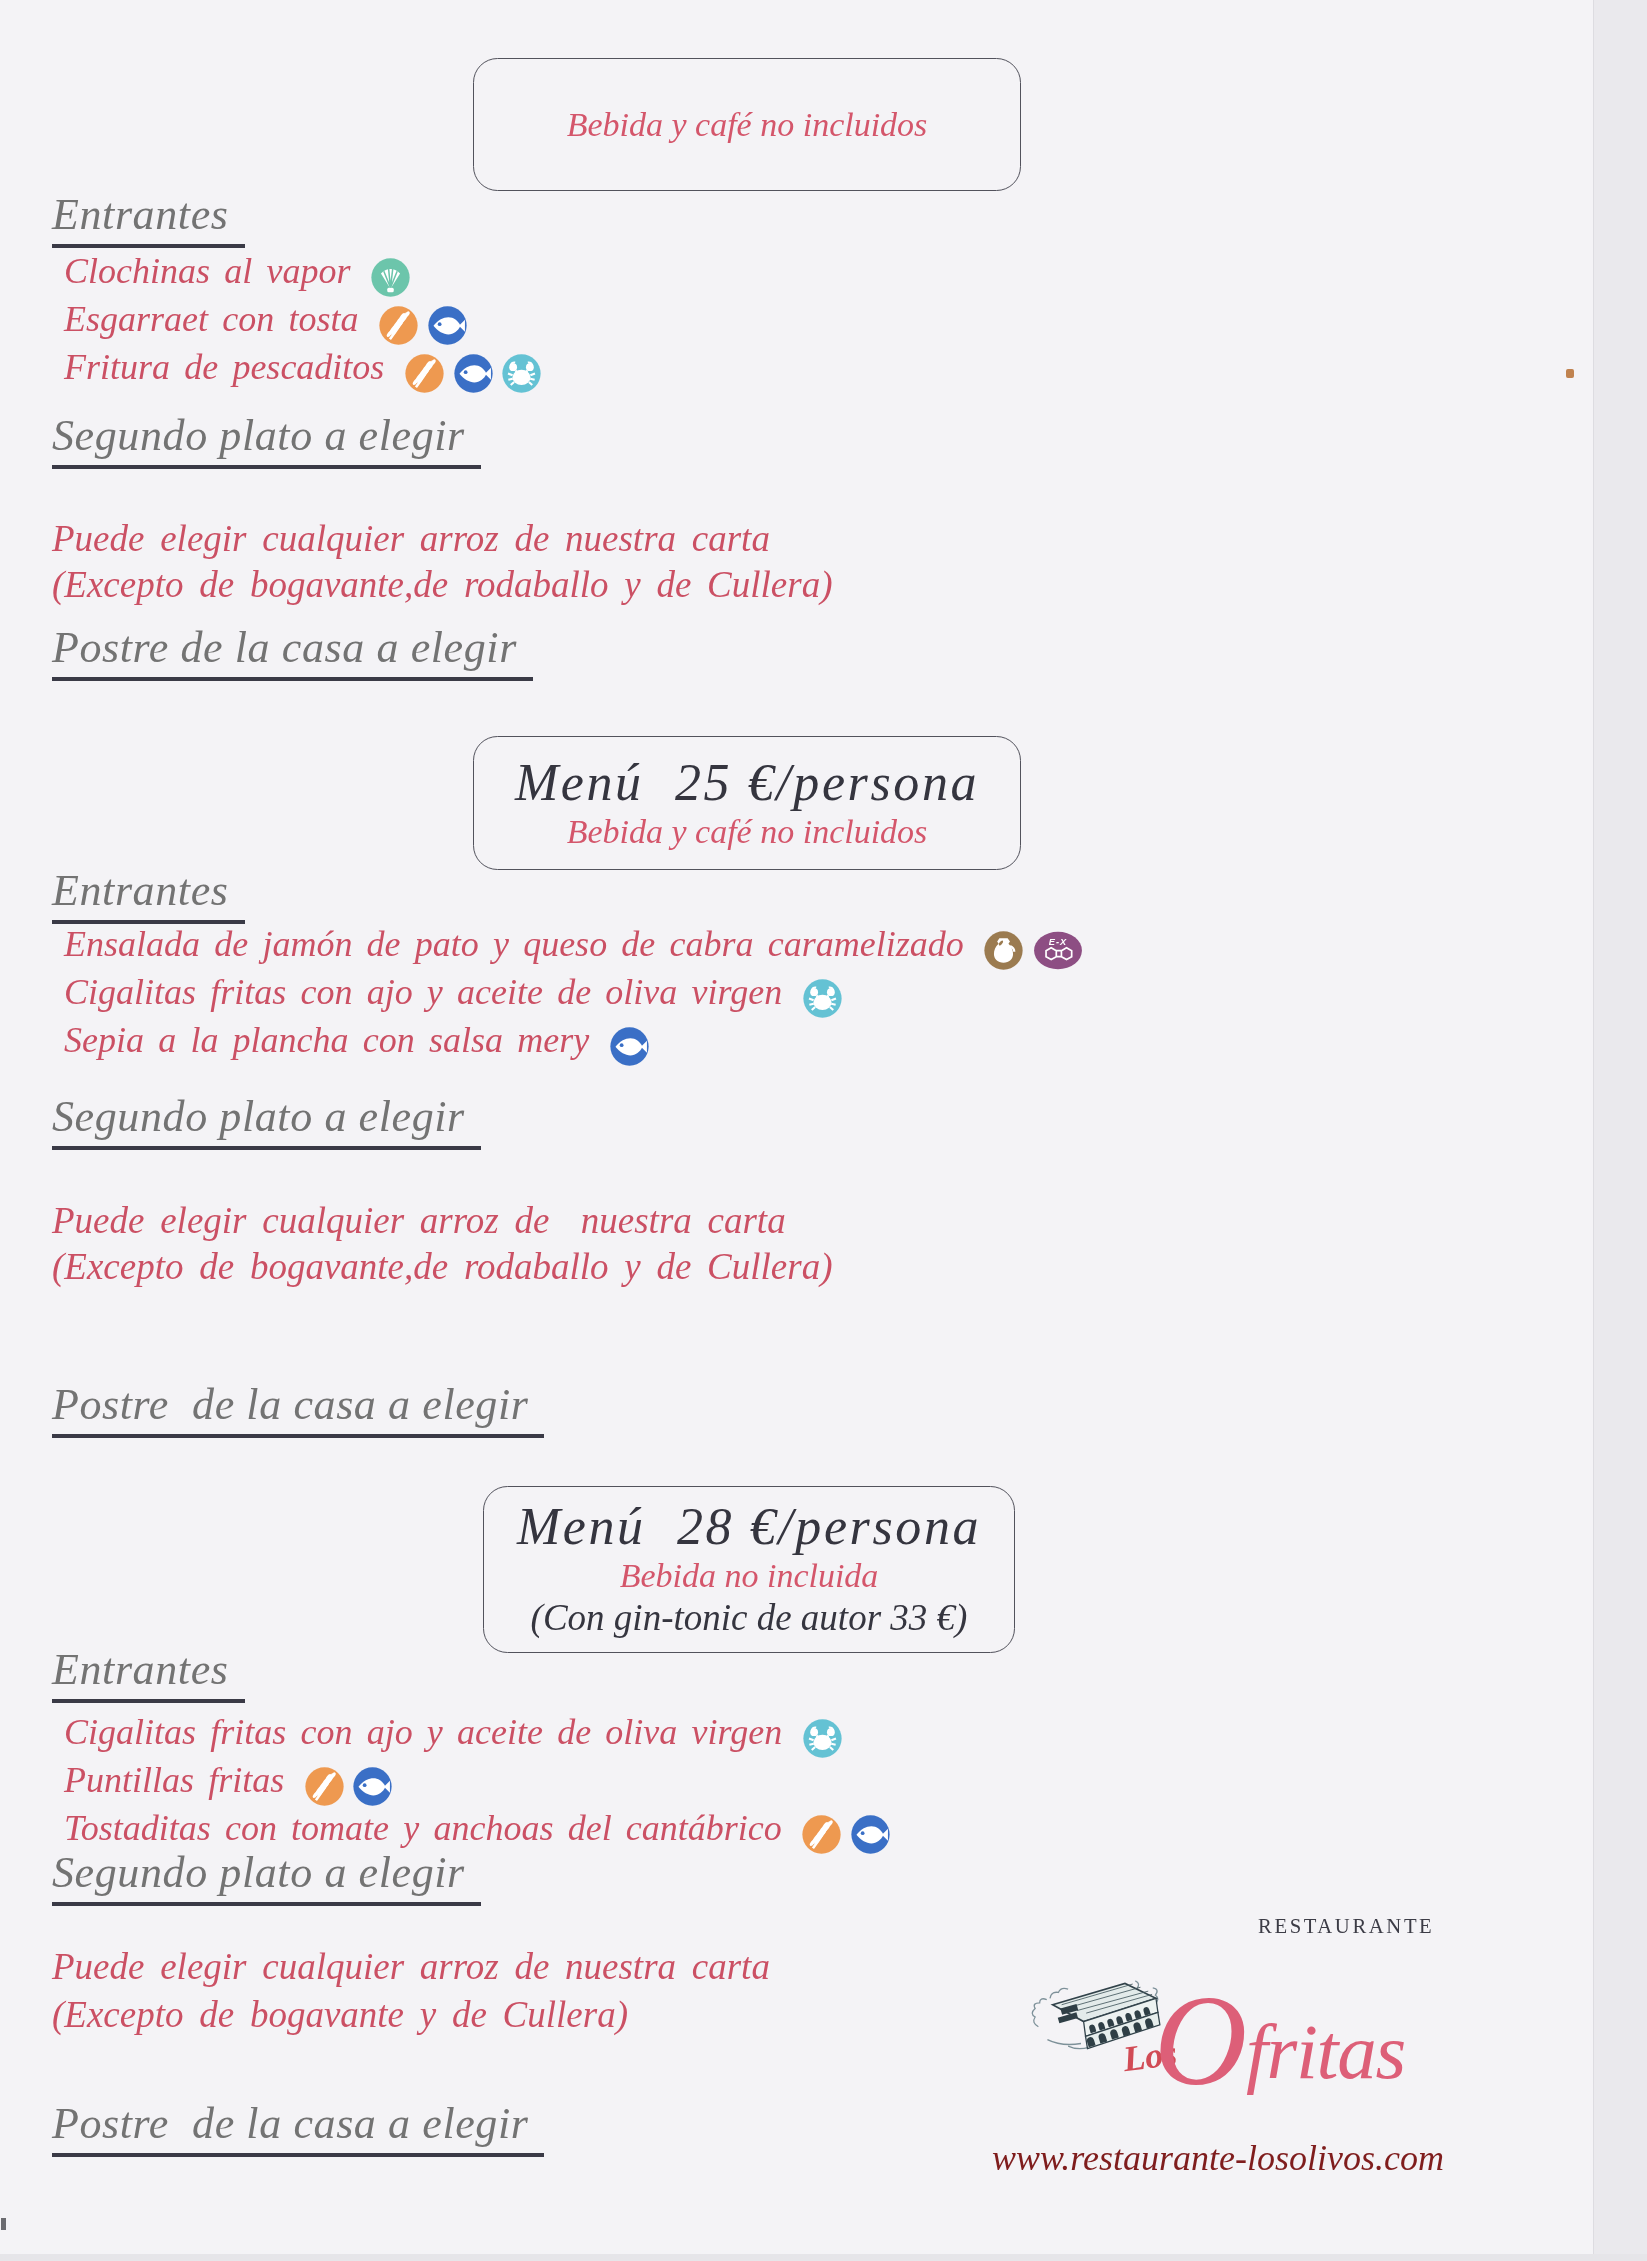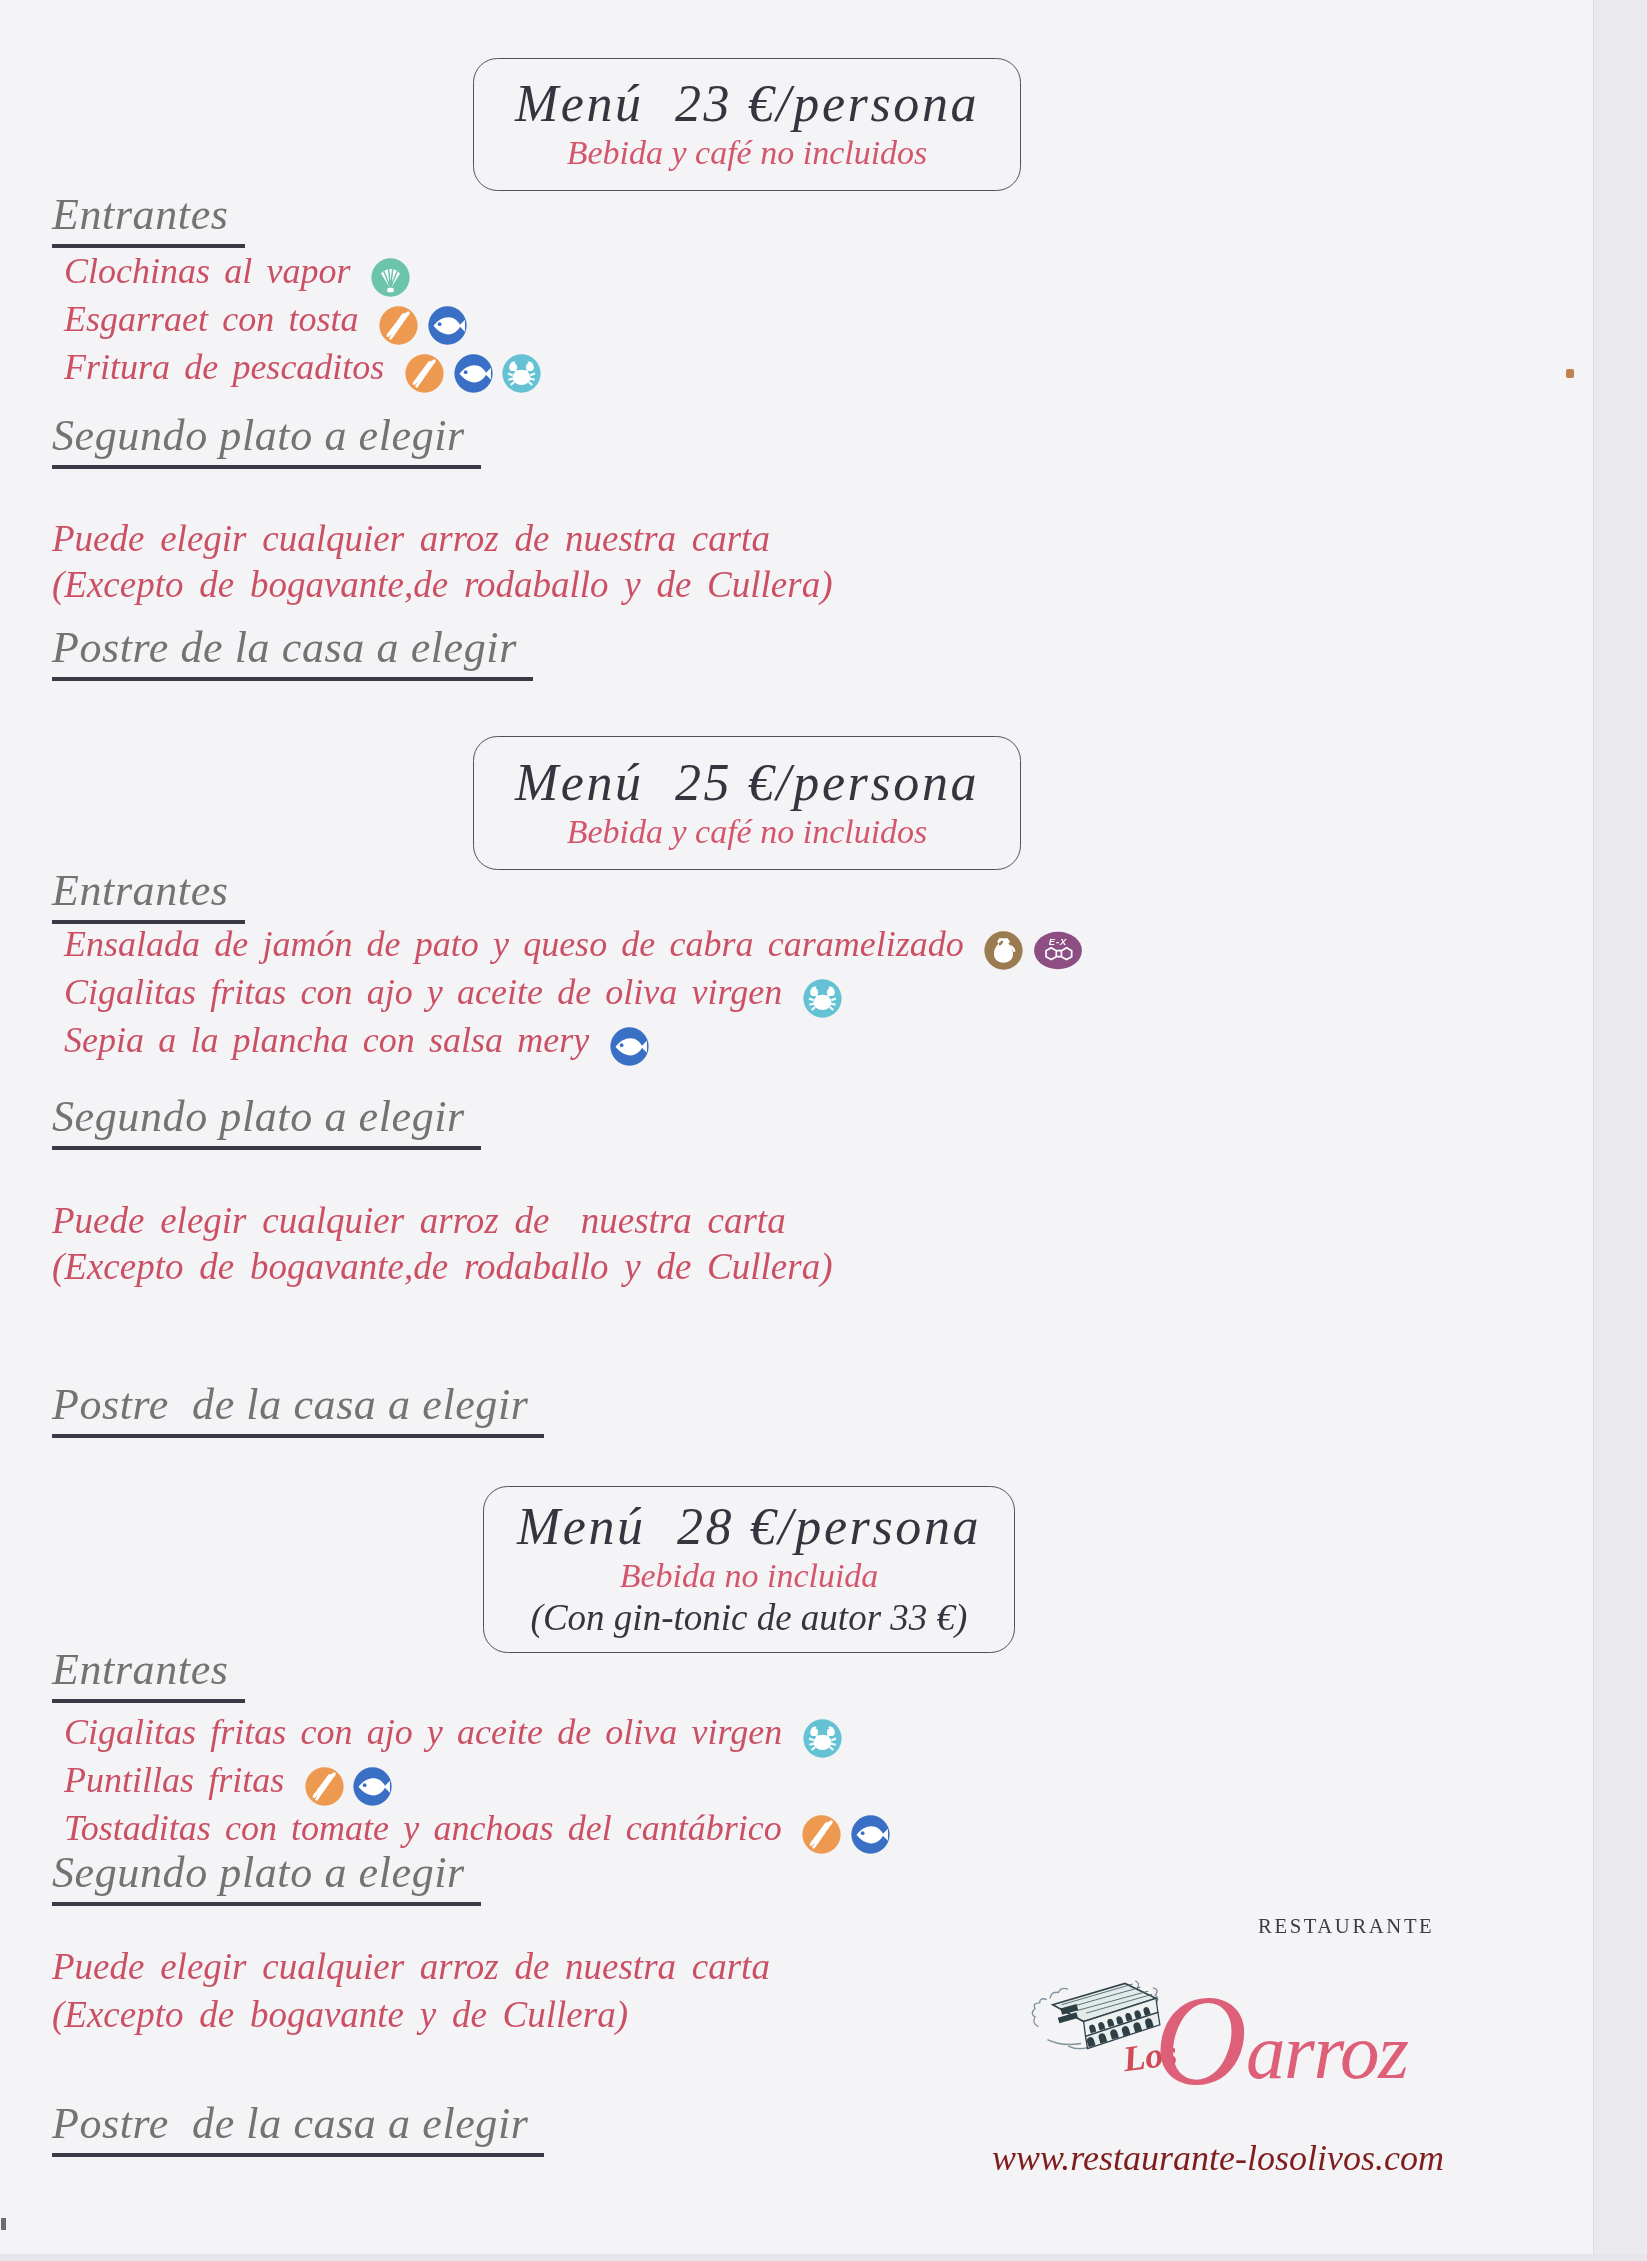--- a/index.html
+++ b/index.html
@@ -65,21 +65,20 @@
   .website{position:absolute; left:992px; top:2137px; font-size:36px; color:#7f1d1d;
     word-spacing:1.3px;}
 </style>
 </head>
 <body>
 
 <div id="page">
 
   <section>
     <div class="price-box b1">
-      <div class="box-title pre">Menú  23 €/persona</div>
       <div class="box-sub pre">Bebida y café no incluidos</div>
     </div>
     <h2 class="hd pos-ent1 pre">Entrantes</h2>
     <div class="dishes pos-d1">
         <div class="dish">
           <span class="dish-name pre">Clochinas al vapor</span>
           <span class="icons">
             <span class="chip">
               <svg viewBox="0 0 24 24" width="41" height="41">
             <circle cx="12" cy="12" r="11.2" fill="#6cc5ab"></circle>
@@ -383,21 +382,21 @@
             <use href="#arch"></use>
           </g>
         <g transform="translate(184,83) rotate(-17) scale(1.2)">
             <use href="#arch"></use>
           </g>
         <rect x="50" y="52" width="26" height="10" transform="rotate(-16 50 52)"></rect>
         <rect x="46" y="66" width="30" height="9" transform="rotate(-16 46 66)"></rect>
       </g>
     </svg>
     <div class="logo-los">Los</div>
-    <div class="olivos"><span class="o-cap">O</span><span class="o-rest">arroz</span></div>
+    <div class="olivos"><span class="o-cap">O</span><span class="o-rest">fritas</span></div>
     <div class="rest-label">RESTAURANTE</div>
     <div class="website">www.restaurante-losolivos.com</div>
   </footer>
 
   <div class="edge-right"></div>
   <div class="edge-bottom"></div>
   <div class="speck-orange"></div>
   <div class="speck-dark"></div>
 </div>
 

